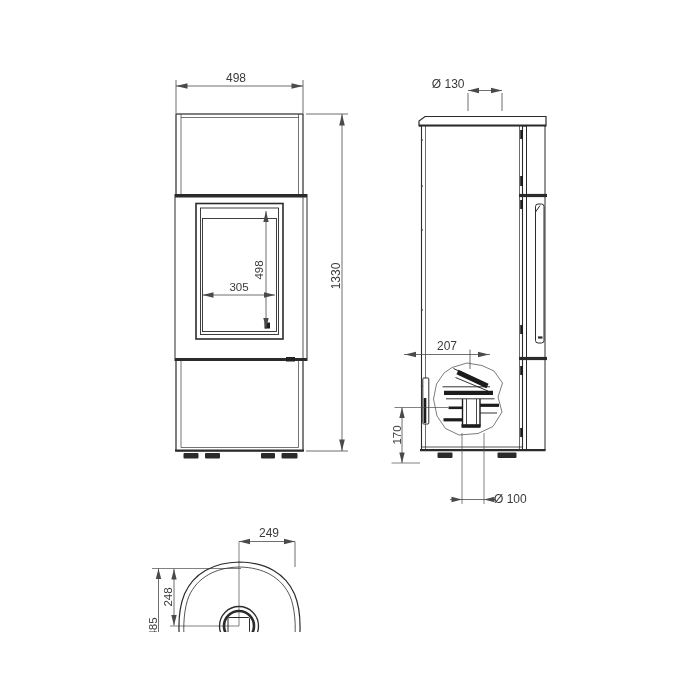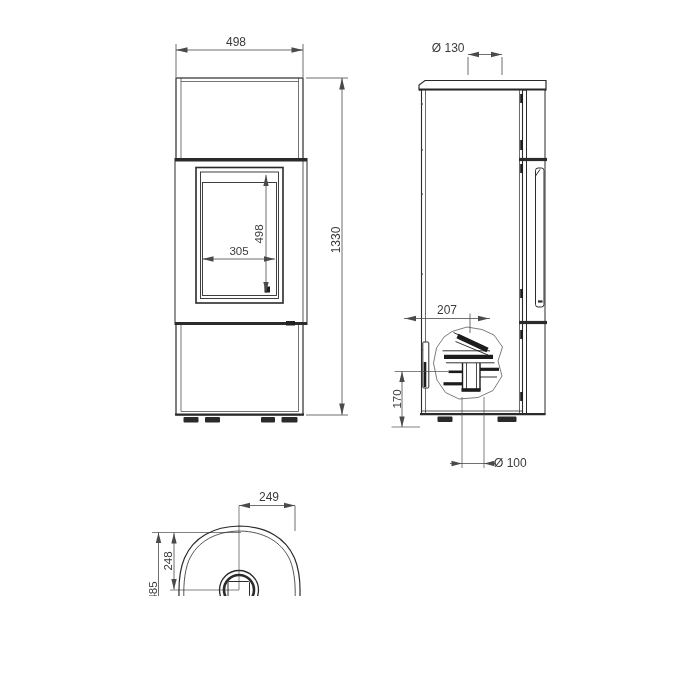--- a/index.html
+++ b/index.html
@@ -1,16 +1,16 @@
 <!DOCTYPE html>
 <html><head>
 <meta charset="utf-8">
 <style>
   html,body{margin:0;padding:0;background:#ffffff;}
-  .stage{width:700px;height:596px;position:relative;background:#ffffff;}
+  .stage{width:700px;height:596px;position:relative;background:#ffffff;margin-top:36px;}
   svg{display:block;}
   .dim-text{font-family:"Liberation Sans",sans-serif;font-size:12px;fill:#3a3a3a;}
   .dim-text-sm{font-family:"Liberation Sans",sans-serif;font-size:11.5px;fill:#3a3a3a;}
   .ln{stroke:#2b2b2b;fill:none;}
   .fillw{fill:#ffffff;stroke:#2b2b2b;}
   .dimln{stroke:#4a4a4a;stroke-width:0.8;fill:none;}
   .refln{stroke:#4a4a4a;stroke-width:0.7;fill:none;}
   .arrow{fill:#4a4a4a;stroke:none;}
   .dark{stroke:#1c1c1c;fill:none;}
   .blob{stroke:#5a5a5a;stroke-width:0.8;fill:none;}

